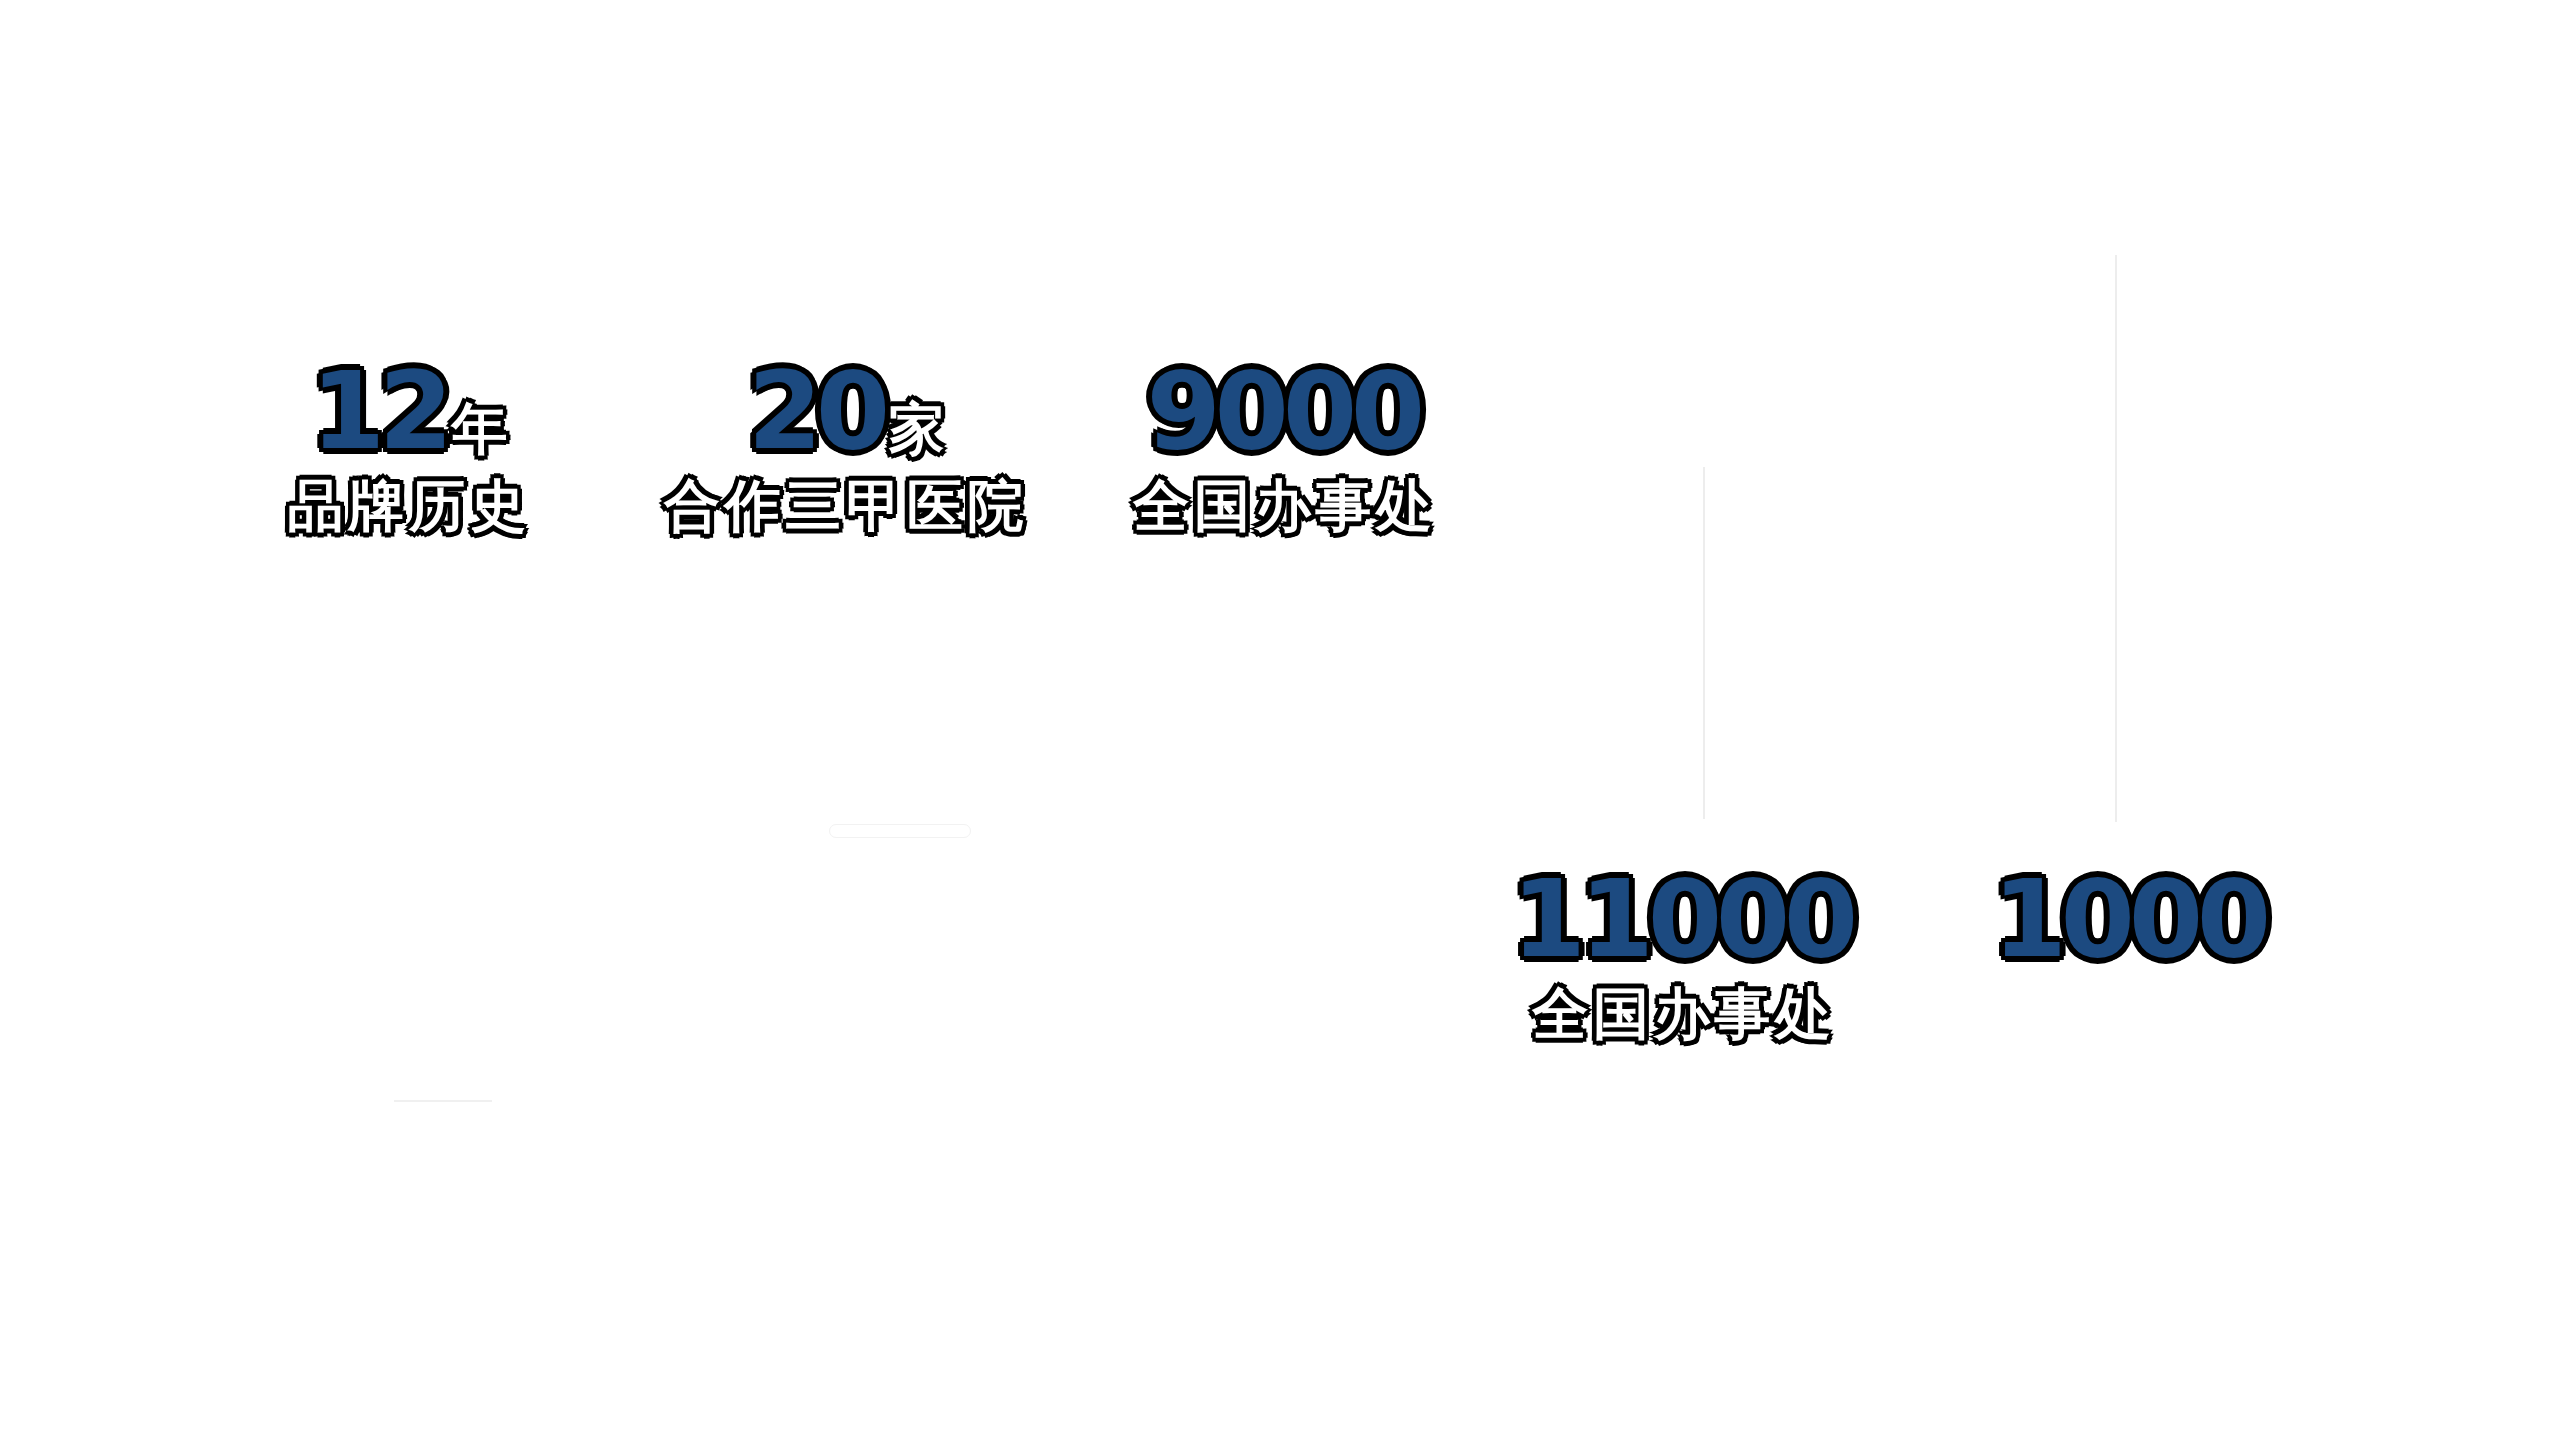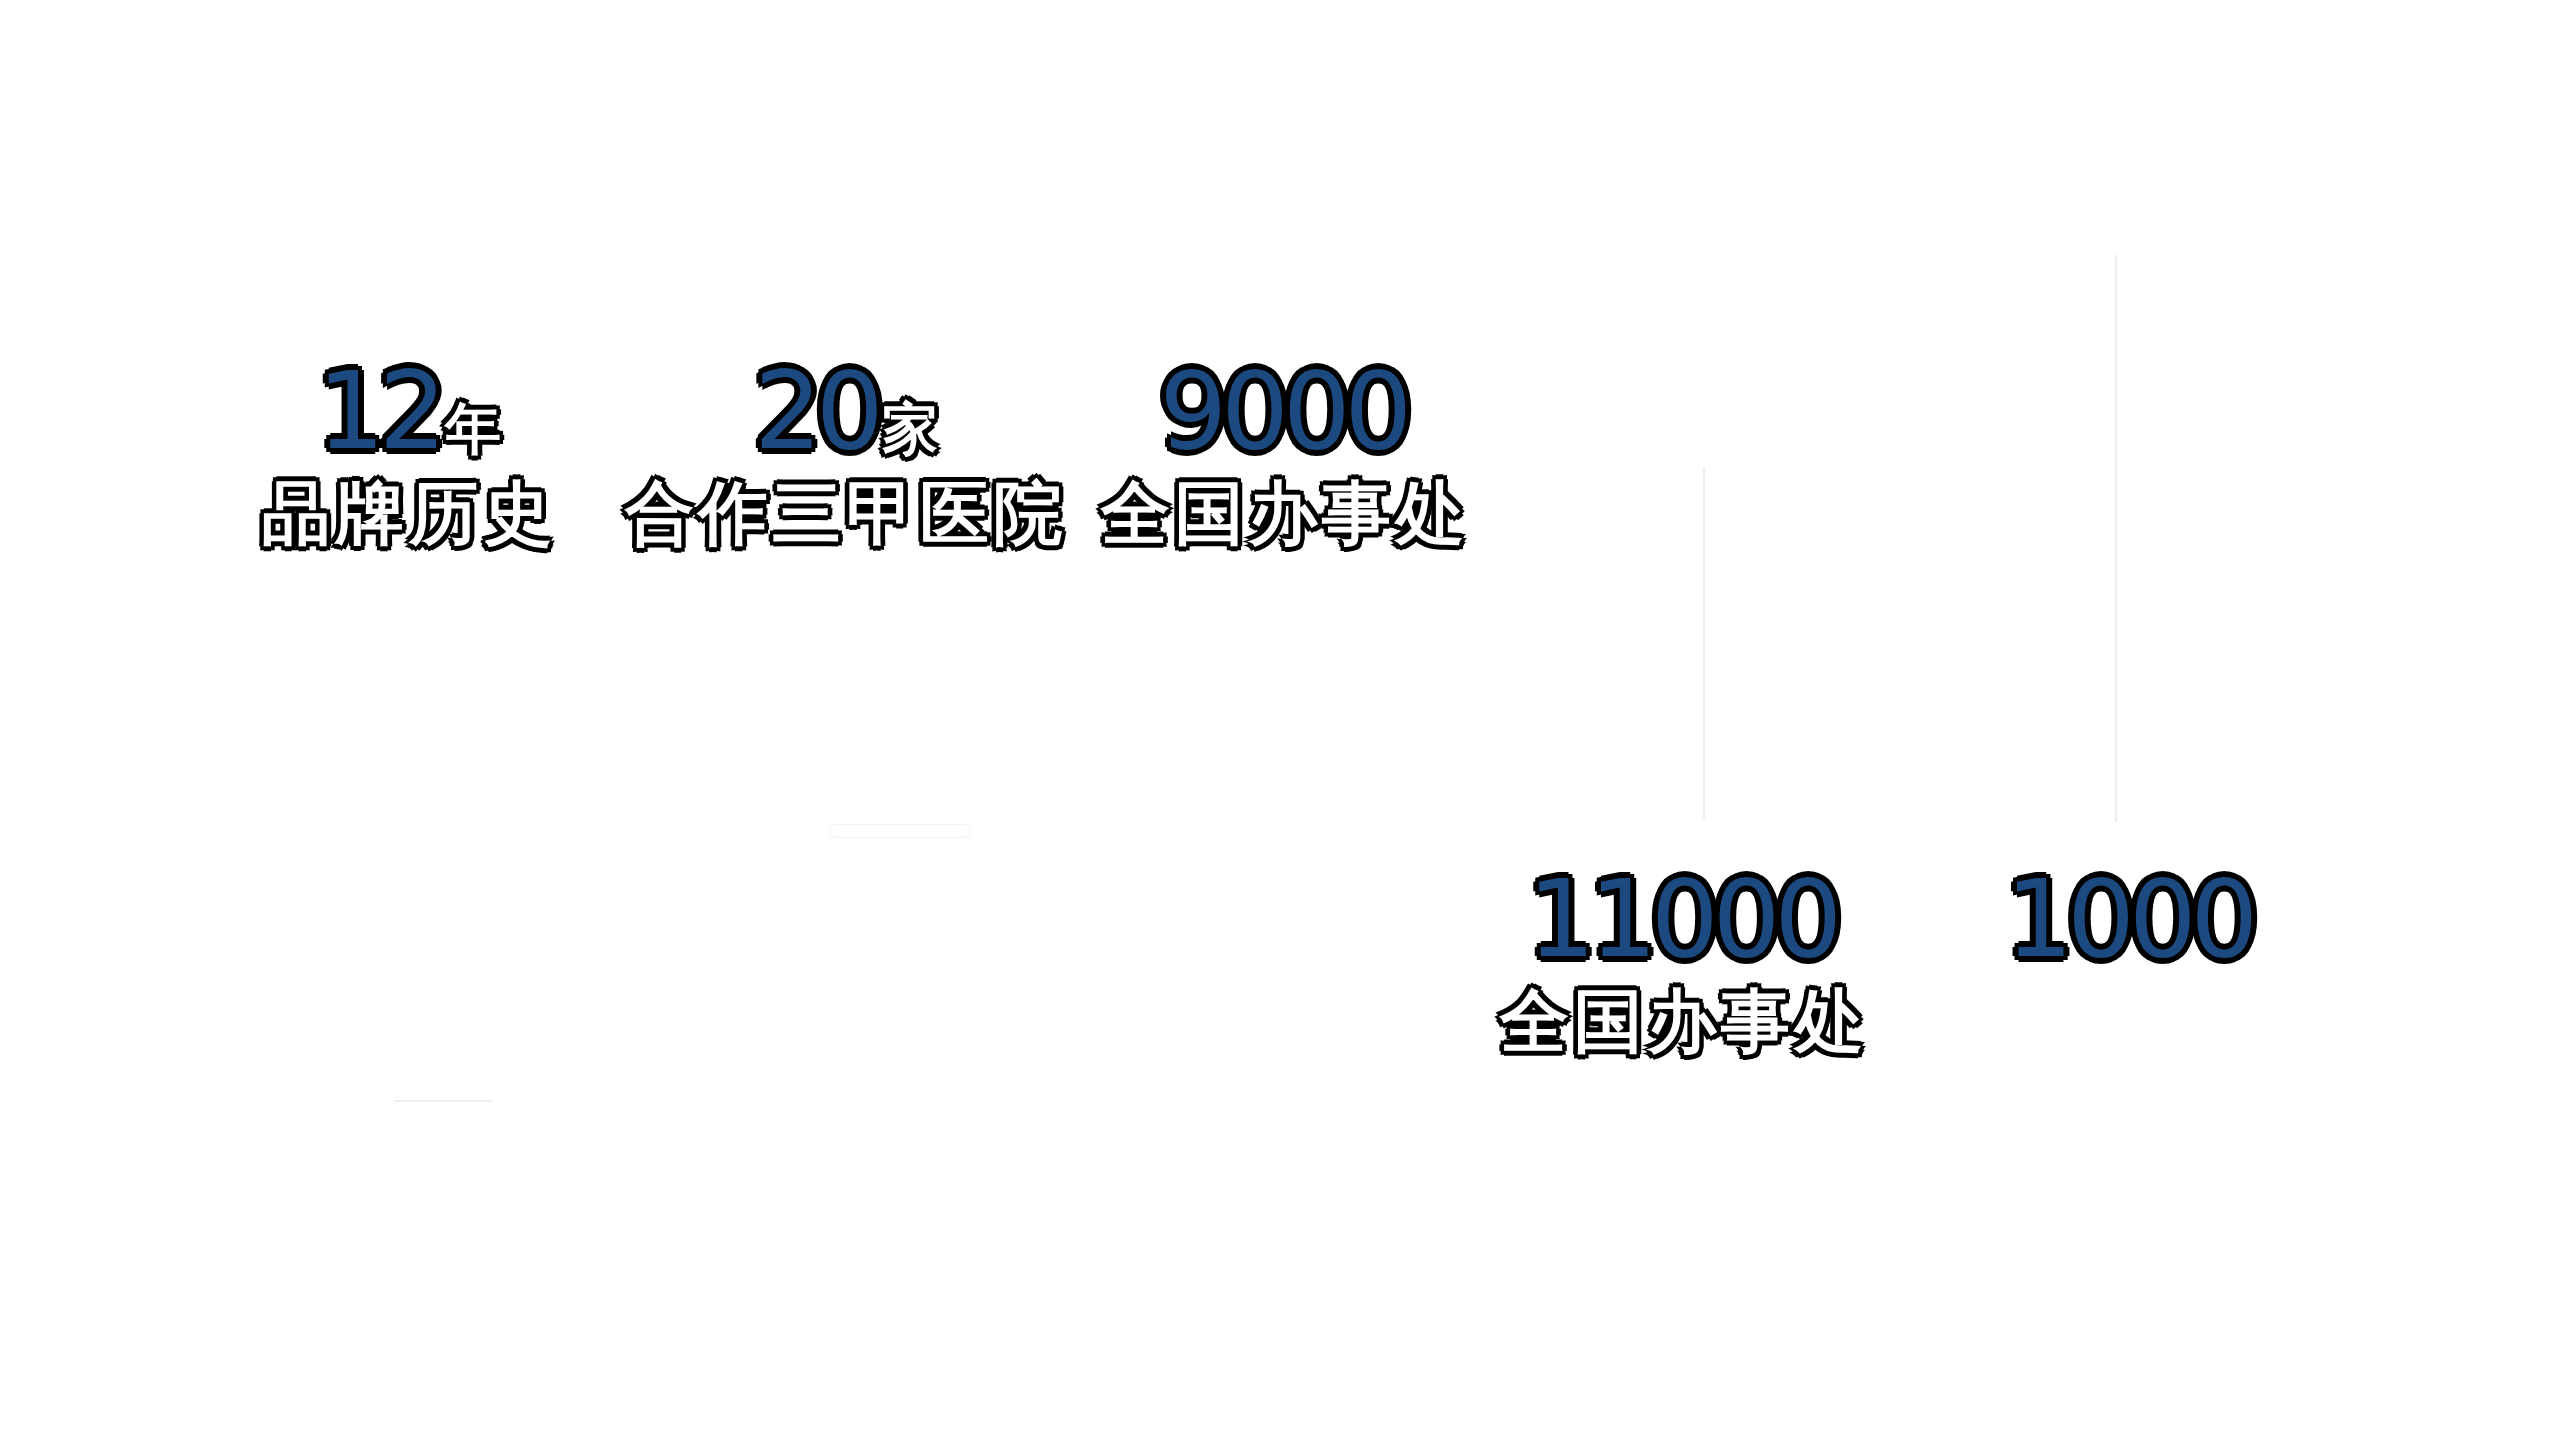--- a/index.html
+++ b/index.html
@@ -21,21 +21,21 @@
     width: 450px;
     text-align: center;
   }
   .num-row {
     line-height: 107px;
     height: 107px;
     white-space: nowrap;
   }
   .num {
     font-family: "DejaVu Sans", sans-serif;
-    font-weight: normal;
+    font-weight: bold;
     font-size: 107px;
     letter-spacing: -0.06em;
     color: var(--number, #1c4a80);
     text-shadow:
       6px 0 0 var(--outline, #000),
       -6px 0 0 var(--outline, #000),
       0 6px 0 var(--outline, #000),
       0 -6px 0 var(--outline, #000),
       4.1px 4.1px 0 var(--outline, #000),
       -4.1px 4.1px 0 var(--outline, #000),
@@ -55,21 +55,21 @@
       0 -4.7px 0 var(--outline, #000),
       3.6px 3.6px 0 var(--outline, #000),
       -3.6px 3.6px 0 var(--outline, #000),
       3.6px -3.6px 0 var(--outline, #000),
       -3.6px -3.6px 0 var(--outline, #000);
   }
   .label {
     margin-top: 12px;
     font-family: "DejaVu Sans", sans-serif;
     font-weight: bold;
-    font-size: 69px;
+    font-size: 56px;
     line-height: 1.05;
     letter-spacing: 4.7px;
     white-space: nowrap;
     color: var(--label_fill, #ffffff);
     text-shadow:
       4.7px 0 0 var(--outline, #000),
       -4.7px 0 0 var(--outline, #000),
       0 4.7px 0 var(--outline, #000),
       0 -4.7px 0 var(--outline, #000),
       3.6px 3.6px 0 var(--outline, #000),

